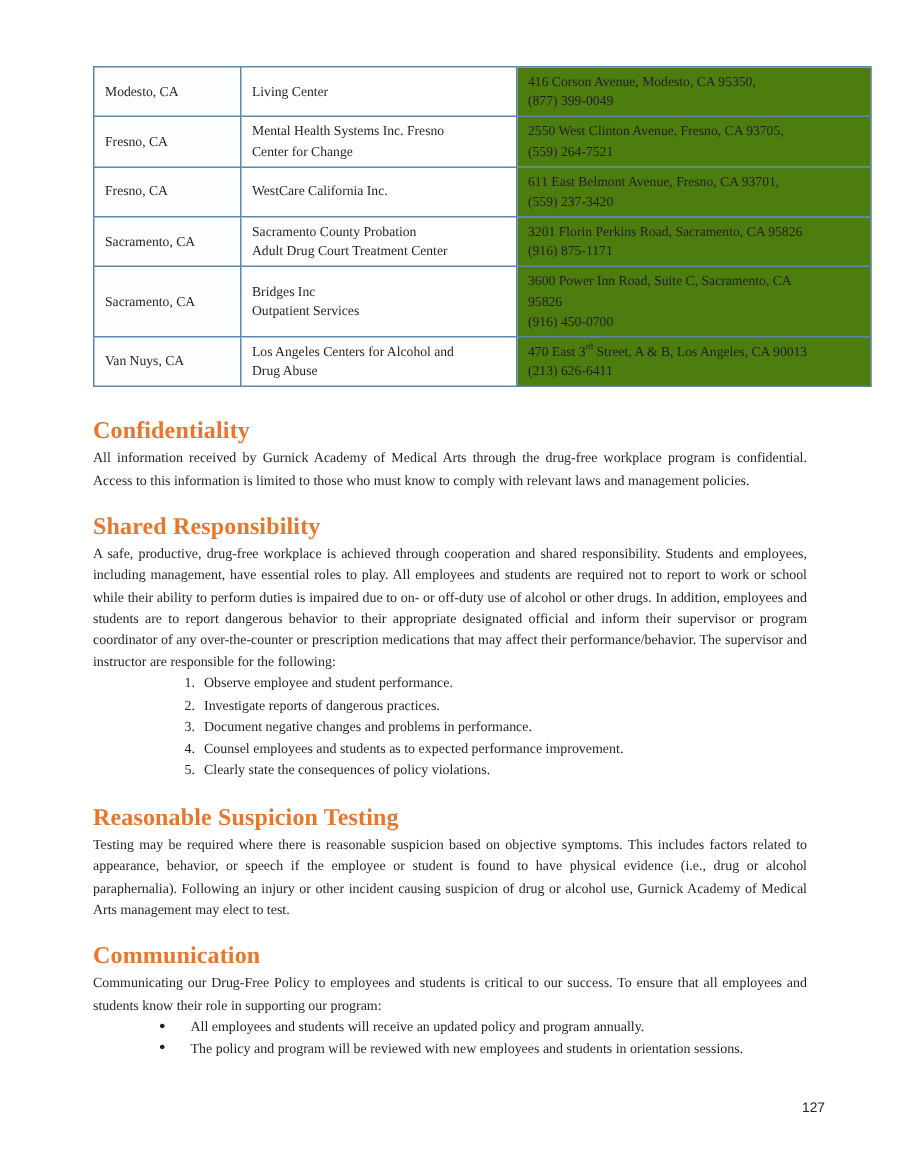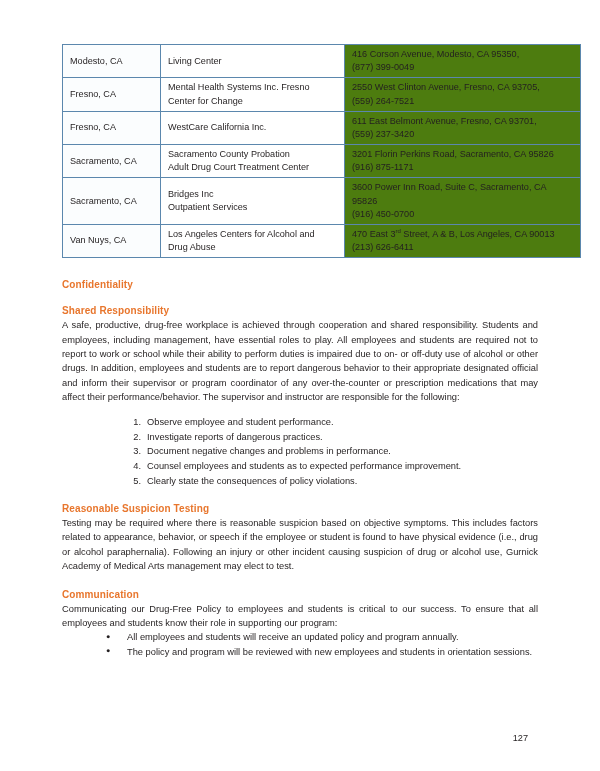--- a/index.html
+++ b/index.html
@@ -20,20 +20,21 @@
     width: 600px;
     height: 771px;
     box-sizing: border-box;
     padding: 0;
   }
   .content {
     position: absolute;
     left: 62px;
     top: 44px;
     width: 476px;
+    font-family: Liberation Serif, serif;
   }
 
   
   table.resources {
     width: 476px;
     border-collapse: collapse;
     table-layout: fixed;
     font-size: 9.1px;
     line-height: 1.45;
     margin: 0 0 0 0;
@@ -62,21 +63,21 @@
     white-space: nowrap;
   }
   sup.ord {
     font-size: 0.66em;
     vertical-align: super;
     line-height: 0;
   }
 
   
   h2.section-heading {
-    font-size: 10px;
+    font-size: 16px;
     font-weight: bold;
     color: #e8762d;
     margin: 0 0 2px 0;
     padding: 0;
     letter-spacing: 0.1px;
   }
   p.body {
     font-size: 9.3px;
     line-height: 1.545;
     text-align: justify;
@@ -87,21 +88,21 @@
   }
   .block {
     margin-top: 15px;
   }
   .block.first {
     margin-top: 21px;
   }
 
   
   ol.numbered {
-    margin: 11px;
+    margin: 0;
     padding: 0 0 0 0;
     list-style: none;
     counter-reset: li;
   }
   ol.numbered > li {
     counter-increment: li;
     position: relative;
     font-size: 9.3px;
     line-height: 1.565;
     padding-left: 74px;
@@ -130,21 +131,21 @@
     content: "\25CF";
     position: absolute;
     left: 44px;
     font-size: 7.2px;
     top: 0.5px;
   }
 
   
   .page-number {
     position: absolute;
-    right: 72px;
+    right: 50px;
     bottom: 28px;
     font-size: 9.2px;
     color: #231f20;
   }
 </style>
 </head>
 <body>
 
 <div class="page">
   <div class="content">
@@ -221,20 +222,21 @@
             <span class="ln"><span>470 East 3</span><sup class="ord">rd</sup><span> Street, A &amp; B, Los Angeles, CA 90013</span></span>
             <span class="ln">(213) 626-6411</span>
           </td>
         </tr>
 
       </tbody>
     </table>
 
     <div class="block first">
       <h2 class="section-heading">Confidentiality</h2>
+      <p class="body">All information received by Gurnick Academy of Medical Arts through the drug-free workplace program is confidential. Access to this information is limited to those who must know to comply with relevant laws and management policies.</p>
     </div>
 
     <div class="block">
       <h2 class="section-heading">Shared Responsibility</h2>
       <p class="body">A safe, productive, drug-free workplace is achieved through cooperation and shared responsibility. Students and employees, including management, have essential roles to play. All employees and students are required not to report to work or school while their ability to perform duties is impaired due to on- or off-duty use of alcohol or other drugs. In addition, employees and students are to report dangerous behavior to their appropriate designated official and inform their supervisor or program coordinator of any over-the-counter or prescription medications that may affect their performance/behavior. The supervisor and instructor are responsible for the following:</p>
       <ol class="numbered">
         <li>Observe employee and student performance.</li>
         <li>Investigate reports of dangerous practices.</li>
         <li>Document negative changes and problems in performance.</li>
         <li>Counsel employees and students as to expected performance improvement.</li>

